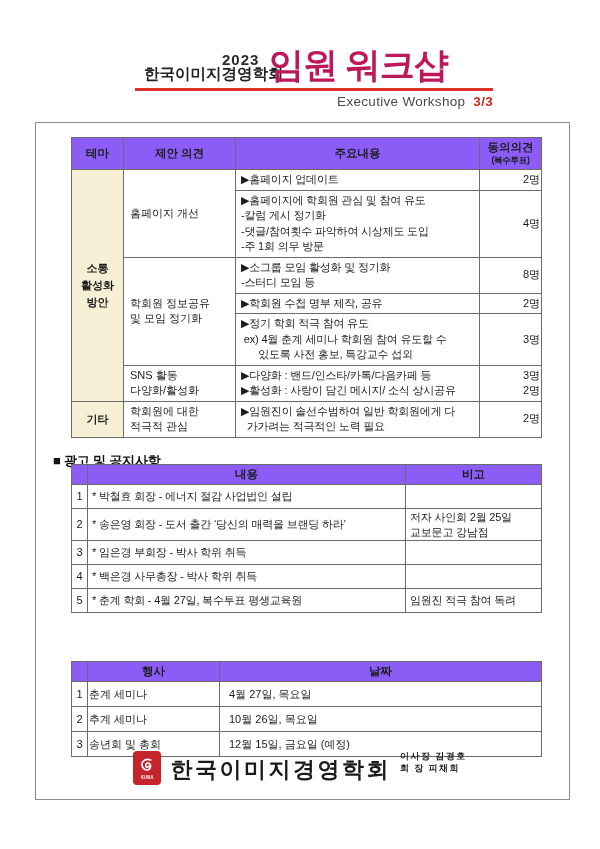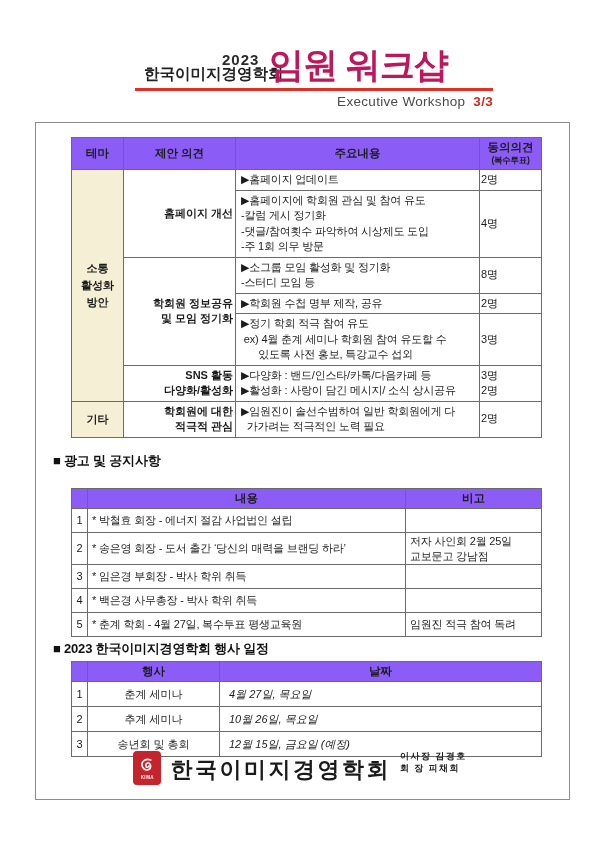--- a/index.html
+++ b/index.html
@@ -23,39 +23,39 @@
   table.tbl th,table.tbl td{border:1px solid #6b6b6b;vertical-align:middle;}
   table.tbl th{background:#8b5cf6;font-weight:700;font-size:11.5px;text-align:center;padding:2px 1px;}
   .th-sub{font-size:8.5px;font-weight:700;letter-spacing:-0.3px;}
 
   
   #agenda-tbl{left:71px;top:137px;}
   #agenda-tbl col.a1{width:52px;} #agenda-tbl col.a2{width:112px;}
   #agenda-tbl col.a3{width:244px;} #agenda-tbl col.a4{width:62px;}
   #agenda-tbl td{line-height:15.5px;}
   #agenda-tbl td.theme{background:#f5efd5;font-weight:700;text-align:center;white-space:pre-wrap;line-height:17px;}
-  #agenda-tbl td.proposal{font-weight:700;text-align:right;padding:2px 2px 2px 6px;white-space:pre-wrap;}
+  #agenda-tbl td.proposal{font-weight:400;text-align:left;padding:2px 2px 2px 6px;white-space:pre-wrap;}
   #agenda-tbl td.content{text-align:left;padding:2px 3px 2px 5px;white-space:pre-wrap;letter-spacing:-0.2px;}
-  #agenda-tbl td.count{text-align:left;white-space:pre-wrap;}
-
-  
-  #notice-tbl{left:71px;top:488px;}
+  #agenda-tbl td.count{text-align:right;white-space:pre-wrap;}
+
+  
+  #notice-tbl{left:71px;top:464px;}
   #notice-tbl col.b1{width:16px;} #notice-tbl col.b2{width:318px;} #notice-tbl col.b3{width:136px;}
   #notice-tbl td{height:21px;line-height:14.5px;}
   #notice-tbl td.num{text-align:center;padding:1px;}
   #notice-tbl td.content{text-align:left;padding:1px 4px;white-space:pre-wrap;letter-spacing:-0.2px;}
   #notice-tbl td.note{text-align:left;padding:1px 4px;white-space:pre-wrap;letter-spacing:-0.2px;}
 
   
   #sched-tbl{left:71px;top:632px;margin-top:29px;}
   #sched-tbl col.c1{width:16px;} #sched-tbl col.c2{width:132px;} #sched-tbl col.c3{width:322px;}
   #sched-tbl td{height:22px;line-height:15px;}
   #sched-tbl td.num{text-align:center;}
-  #sched-tbl td.event{text-align:center;}
-  #sched-tbl td.date{text-align:left;padding-left:9px;font-style:italic;}
+  #sched-tbl td.event{}
+  #sched-tbl td.date{text-align:left;padding-left:9px;}
 
   
   .sec-h{position:absolute;left:53px;font-size:13px;font-weight:700;color:#111;letter-spacing:-0.2px;}
   #notice-h{top:452px;}
   #sched-h{top:640px;}
 
   
   .footer{position:absolute;left:0;top:751px;width:600px;display:flex;justify-content:center;align-items:flex-start;gap:9px;}
   .logo{width:28px;height:34px;background:#c4242b;border-radius:4px;display:flex;flex-direction:column;align-items:center;justify-content:center;}
   .logo svg{display:block;margin-top:1px;}
@@ -198,21 +198,20 @@
           <td class="note"></td>
         </tr>
         <tr>
           <td class="num">5</td>
           <td class="content">* 춘계 학회 - 4월 27일, 복수투표 평생교육원</td>
           <td class="note">임원진 적극 참여 독려</td>
         </tr>
       </tbody>
     </table>
 
-  <div class="sec-h" id="sched-h">■ 2023 한국이미지경영학회 행사 일정</div>
   <table id="sched-tbl" class="tbl">
     <colgroup>
         <col class="c1">
         <col class="c2">
         <col class="c3">
       </colgroup>
   <thead>
         <tr>
           <th>
             <div></div>

